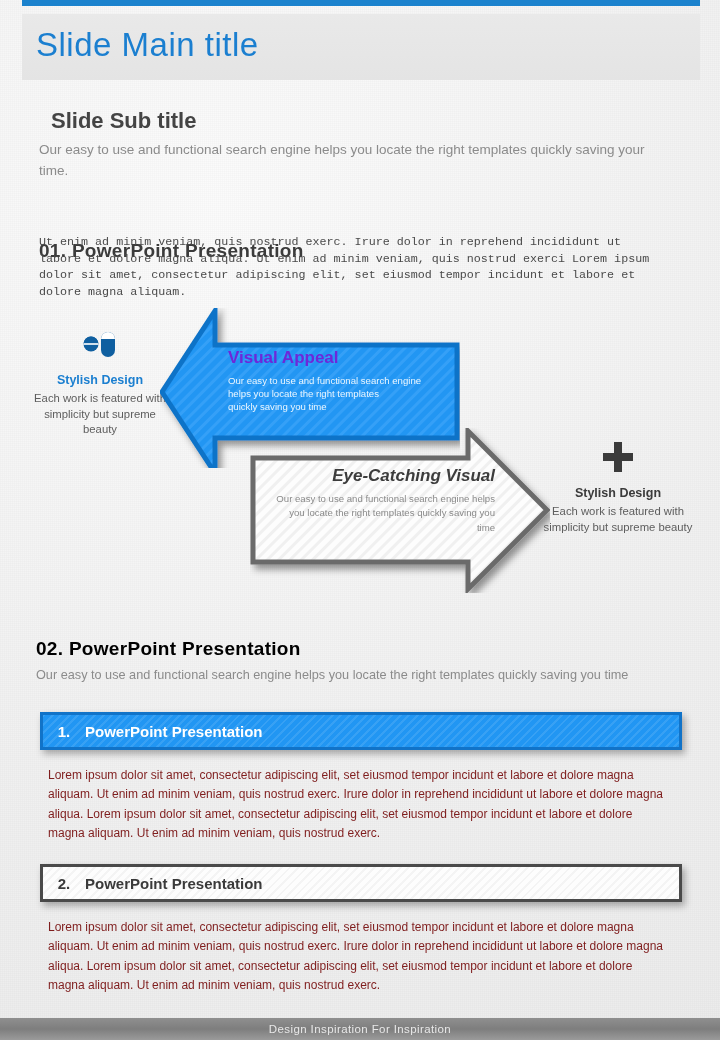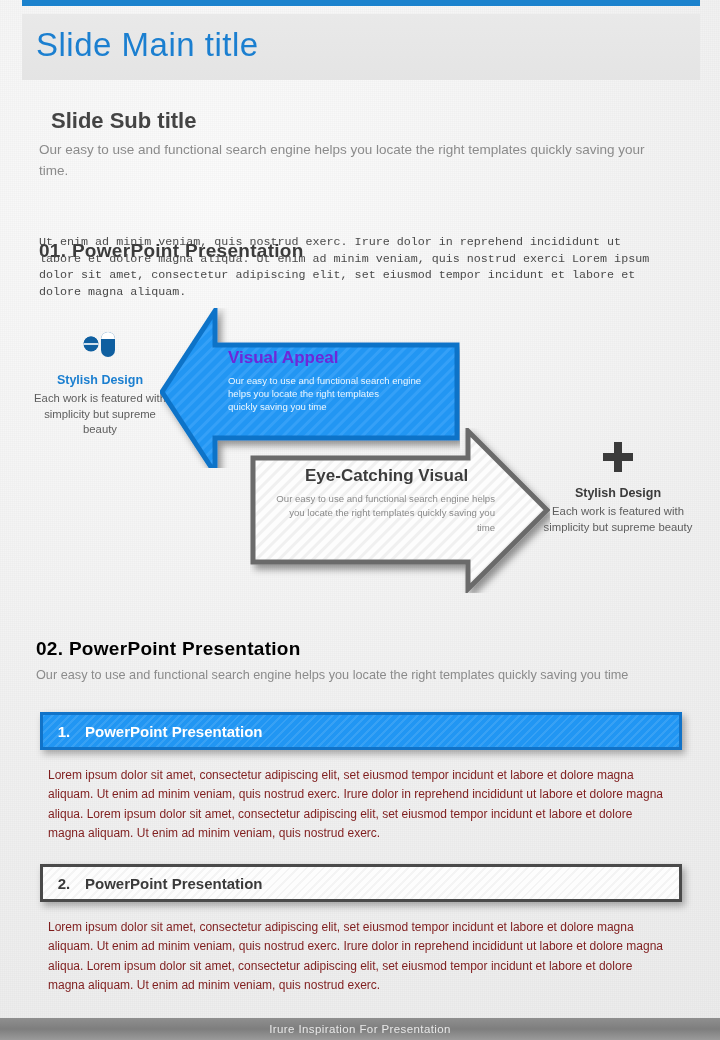--- a/index.html
+++ b/index.html
@@ -70,21 +70,21 @@
     left:228px;top:48px;position:absolute;
     font-size:17px;font-weight:bold;color:#6d28d9;
   }
   .ba-body{
     left:228px;top:74px;position:absolute;width:215px;
     font-size:9.6px;color:#eaf6ff;line-height:1.36;
   }
   .wa-title{
     left:305px;top:166px;position:absolute;
     font-size:17px;font-weight:bold;color:#3c3c3c;
-    text-align:left;width:190px;
+    text-align:right;width:190px;font-style:italic;
   }
   .wa-body{
     left:270px;top:192px;position:absolute;width:225px;
     font-size:9.6px;color:#8a8a8a;line-height:1.5;text-align:right;
   }
 
   
   .left-card{
     position:absolute;left:26px;top:28px;width:148px;text-align:center;
   }
@@ -246,14 +246,14 @@
 </div>
 <div class="para para-1">Lorem ipsum dolor sit amet, consectetur adipiscing elit, set eiusmod tempor incidunt et labore et dolore magna aliquam. Ut enim ad minim veniam, quis nostrud exerc. Irure dolor in reprehend incididunt ut labore et dolore magna aliqua. Lorem ipsum dolor sit amet, consectetur adipiscing elit, set eiusmod tempor incidunt et labore et dolore magna aliquam. Ut enim ad minim veniam, quis nostrud exerc.</div>
 
 <div class="bar bar-white">
   <span class="num">2.</span>
   <span class="lbl">PowerPoint Presentation</span>
 </div>
 <div class="para para-2">Lorem ipsum dolor sit amet, consectetur adipiscing elit, set eiusmod tempor incidunt et labore et dolore magna aliquam. Ut enim ad minim veniam, quis nostrud exerc. Irure dolor in reprehend incididunt ut labore et dolore magna aliqua. Lorem ipsum dolor sit amet, consectetur adipiscing elit, set eiusmod tempor incidunt et labore et dolore magna aliquam. Ut enim ad minim veniam, quis nostrud exerc.</div>
 
 <div class="footer">
-  <span class="footer-text">Irure Inspiration For Presentation</span>
+  <span class="footer-text">Design Inspiration For Inspiration</span>
 </div>
 
 </body></html>

